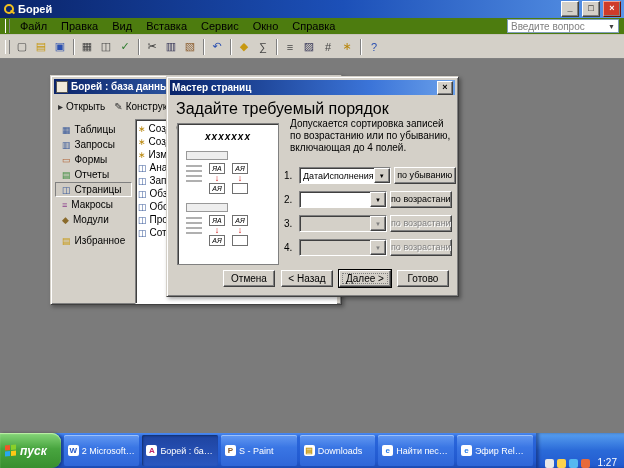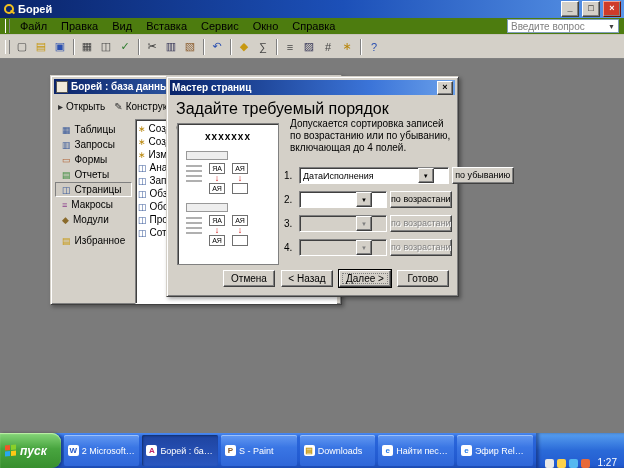--- a/index.html
+++ b/index.html
@@ -67,36 +67,36 @@
 
   
   .wizard{left:166px;top:17px;width:293px;height:221px;z-index:5;}
   .wizard-titlebar{height:15px;background:linear-gradient(90deg,#0a246a,#3b74d8 70%,#6aa0ea);display:flex;align-items:center;
     color:#fff;font-weight:bold;font-size:10px;padding:0 2px;}
   .wz-title{flex:1;}
   .wz-close{width:14px;height:12px;font-size:9px;line-height:10px;text-align:center;color:#000;flex:none;}
   .wizard-body{position:relative;height:calc(100% - 15px);}
   .wz-prompt{position:absolute;left:6px;top:5px;font-size:16px;}
   .wz-preview{position:absolute;left:7px;top:28px;width:102px;height:142px;background:#fff;border:1px solid #808080;
-    box-shadow:inset 1px 1px 0 #404040;display:flex;flex-direction:column;align-items:center;box-sizing:border-box;}
+    box-shadow:inset 1px 1px 0 #404040;display:flex;flex-direction:column;align-items:center;box-sizing:border-box;font-style:italic;}
   .pv-title{font-weight:bold;letter-spacing:1px;margin-top:7px;font-size:10px;}
   .pv-cluster{margin-top:9px;width:84px;}
   .pv-bar{width:40px;height:7px;border:1px solid #999;background:#eee;margin-bottom:3px;}
   .pv-row{display:flex;gap:7px;align-items:flex-start;}
   .pv-lines{display:flex;flex-direction:column;gap:3px;padding-top:2px;}
   .pv-lines i{width:16px;height:2px;background:#b0b0b0;}
   .pv-boxcol{display:flex;flex-direction:column;align-items:center;}
   .pv-box{width:16px;height:11px;border:1px solid #707070;font-size:7px;line-height:10px;text-align:center;background:#fff;box-sizing:border-box;}
   .pv-arrow::before{content:"↓";color:#c00;font-size:9px;line-height:9px;display:block;}
   .wz-desc{position:absolute;left:120px;top:23px;width:164px;font-size:10px;line-height:12px;}
   .wz-rows{position:absolute;left:114px;top:72px;width:168px;display:flex;flex-direction:column;gap:7px;}
   .sort-row{display:flex;align-items:center;gap:3px;height:17px;}
   .sort-num{width:12px;font-size:10px;flex:none;}
   .combo{flex:1;height:17px;background:#fff;border:1px solid;border-color:#808080 #fff #fff #808080;
-    box-shadow:inset 1px 1px 0 #404040;display:flex;align-items:center;box-sizing:border-box;padding:1px 14px 1px 3px;gap:44px;}
+    box-shadow:inset 1px 1px 0 #404040;display:flex;align-items:center;box-sizing:border-box;padding:1px 0 1px 3px;}
   .combo-val{flex:1;font-size:9px;white-space:nowrap;overflow:hidden;}
   .combo-btn{width:14px;height:13px;flex:none;display:flex;align-items:center;justify-content:center;}
   .combo-btn::before{content:"▼";font-size:6px;color:#000;}
   .order-btn{width:62px;height:17px;flex:none;font-size:9px;text-align:center;line-height:15px;box-sizing:border-box;white-space:nowrap;overflow:hidden;}
   .sort-row.disabled .combo{background:#d4d0c8;}
   .sort-row.disabled .combo-btn::before{color:#808080;}
   .sort-row.disabled .order-btn{color:#808080;text-shadow:1px 1px 0 #fff;}
   .wz-buttons{position:absolute;right:6px;bottom:6px;display:flex;gap:6px;}
   .wz-btn{min-width:52px;height:17px;font-size:10px;text-align:center;line-height:15px;padding:0 4px;box-sizing:border-box;position:relative;}
   .wz-btn.default{box-shadow:inset -1px -1px 0 #808080,0 0 0 1px #000;}

